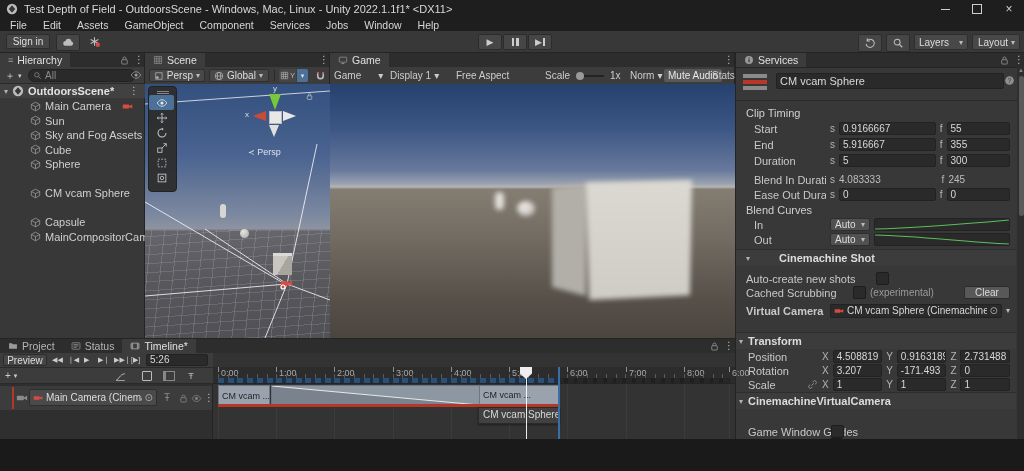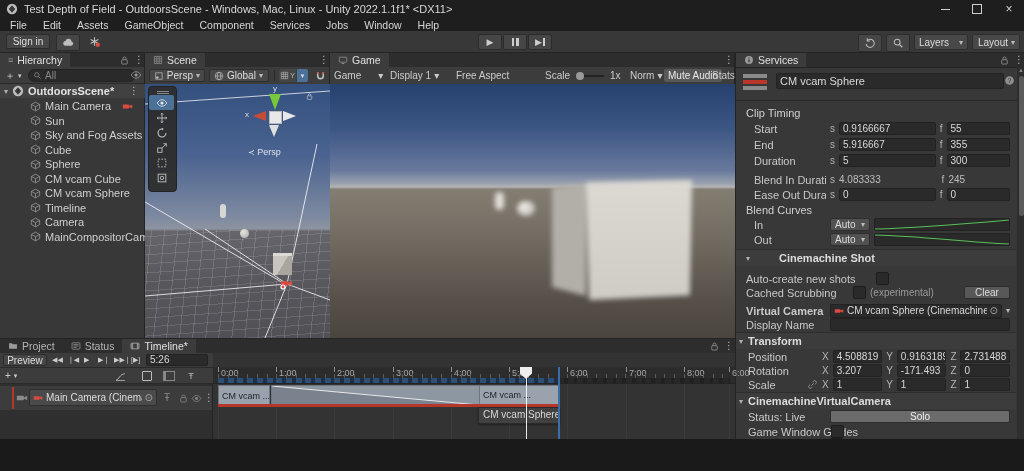--- a/index.html
+++ b/index.html
@@ -288,43 +288,31 @@
             <use href="#i-cube"></use>
           </svg>
           <span>Cube</span>
         </div>
     <div class="hrow" style="top:74px">
           <svg width="11" height="11" style="margin-left:30px;color:#9a9a9a;flex:none">
             <use href="#i-cube"></use>
           </svg>
           <span>Sphere</span>
         </div>
-    <div class="hrow" style="top:88.5px">
-          <svg width="11" height="11" style="margin-left:30px;color:#9a9a9a;flex:none">
-            <use href="#i-cube"></use>
-          </svg>
-          <span>CM vcam Cube</span>
-        </div>
     <div class="hrow" style="top:103px">
           <svg width="11" height="11" style="margin-left:30px;color:#9a9a9a;flex:none">
             <use href="#i-cube"></use>
           </svg>
           <span>CM vcam Sphere</span>
         </div>
-    <div class="hrow" style="top:117.5px">
-          <svg width="11" height="11" style="margin-left:30px;color:#9a9a9a;flex:none">
-            <use href="#i-cube"></use>
-          </svg>
-          <span>Timeline</span>
-        </div>
     <div class="hrow" style="top:132px">
           <svg width="11" height="11" style="margin-left:30px;color:#9a9a9a;flex:none">
             <use href="#i-cube"></use>
           </svg>
-          <span>Camera</span>
+          <span>Capsule</span>
         </div>
     <div class="hrow" style="top:146.5px">
           <svg width="11" height="11" style="margin-left:30px;color:#9a9a9a;flex:none">
             <use href="#i-cube"></use>
           </svg>
           <span>MainCompositorCamer</span>
         </div>
   </div>
 </div>
 
@@ -609,24 +597,20 @@
     <span class="lbl" style="font-weight:bold;padding-left:4px">Virtual Camera</span>
     <span class="fld flex" style="flex:1;height:14px;gap:3px">
       <svg width="10" height="10" style="color:#d84b43;flex:none">
             <use href="#i-cam"></use>
           </svg>
       <span style="overflow:hidden;white-space:nowrap;flex:1">CM vcam Sphere (Cinemachine</span>
       <span style="color:#aaa;flex:none">⊙</span>
     </span>
     <span class="car" style="font-size:8px;color:#bbb">▾</span>
   </div>
-  <div class="irow" style="top:264px">
-    <span class="lbl" style="padding-left:4px">Display Name</span>
-    <span class="fld" style="flex:1;height:13px"></span>
-  </div>
 
   <div class="sechead" style="top:279px">
     <span class="fold" style="margin-left:3px">▾</span>
     <span>Transform</span>
   </div>
   <div class="irow" style="top:296px">
     <span class="lbl" style="width:76px;padding-left:6px">Position</span>
     <span class="pref">X</span>
         <span class="fld" style="flex:1;height:13px">4.508819</span>
     <span class="pref">Y</span>
@@ -654,24 +638,20 @@
         <span class="fld" style="flex:1;height:13px">1</span>
     <span class="pref">Y</span>
         <span class="fld" style="flex:1;height:13px">1</span>
     <span class="pref">Z</span>
         <span class="fld" style="flex:1;height:13px">1</span>
   </div>
 
   <div class="sechead" style="top:339px">
     <span class="fold" style="margin-left:3px">▾</span>
     <span>CinemachineVirtualCamera</span>
-  </div>
-  <div class="irow" style="top:356px">
-    <span class="lbl" style="padding-left:6px">Status: Live</span>
-    <span class="btn" style="flex:1;height:13px;background:#6b6b6b;color:#eee">Solo</span>
   </div>
   <div class="irow" style="top:371px">
     <span class="lbl" style="width:130px;padding-left:6px">Game Window Guides</span>
     <span class="chk" style="margin-left:-45px"></span>
   </div>
   <div class="irow" style="top:384px">
     <span class="lbl" style="padding-left:6px">Save During Play</span>
     <span class="chk"></span>
   </div>
   <div class="irow" style="top:396px;height:13px">

